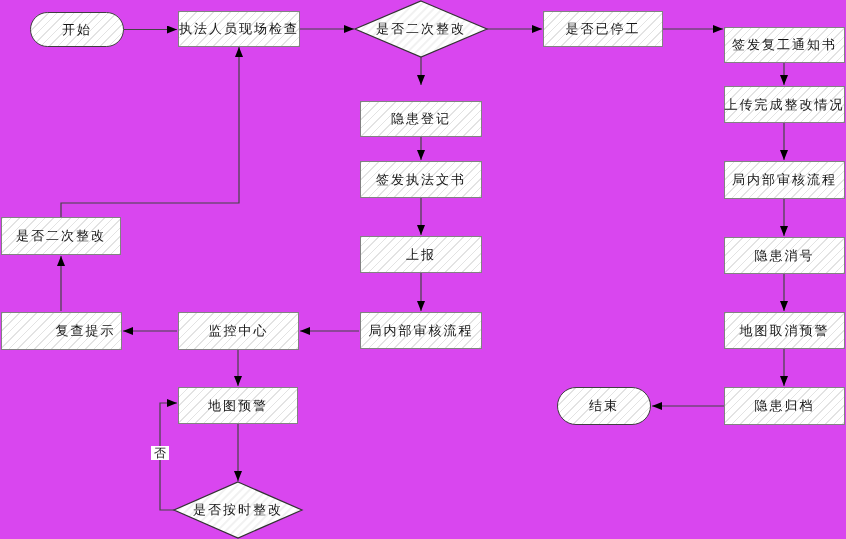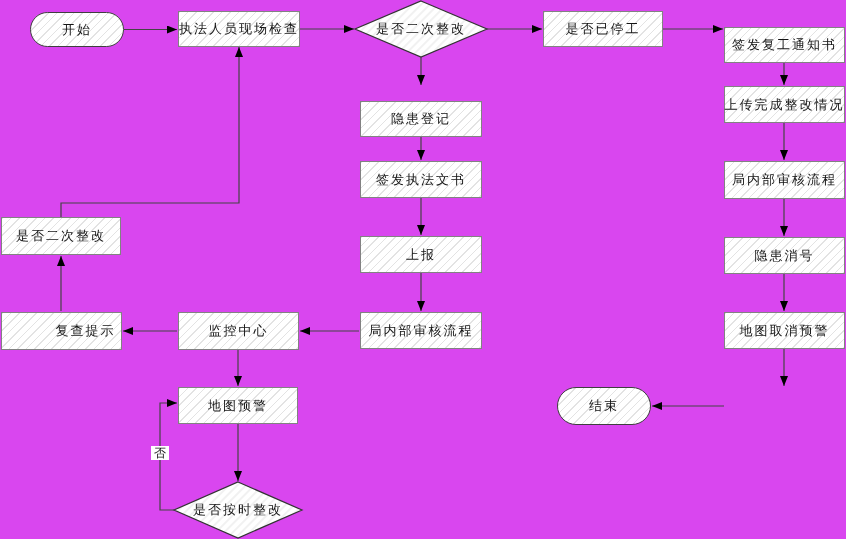--- a/index.html
+++ b/index.html
@@ -72,20 +72,21 @@
   <div class="node terminal" style="left:557px;top:387px;width:94px;height:38px;">结束</div>
 
   <div class="node" style="left:178px;top:11px;width:122px;height:36px;">执法人员现场检查</div>
   <div class="node" style="left:543px;top:11px;width:120px;height:36px;">是否已停工</div>
   <div class="node" style="left:724px;top:11px;width:121px;height:36px;margin-top:16px;">签发复工通知书</div>
 
   <div class="node" style="left:724px;top:86px;width:121px;height:37px;">上传完成整改情况</div>
   <div class="node" style="left:724px;top:161px;width:121px;height:38px;">局内部审核流程</div>
   <div class="node" style="left:724px;top:237px;width:121px;height:37px;">隐患消号</div>
   <div class="node" style="left:724px;top:312px;width:121px;height:37px;">地图取消预警</div>
+  <div class="node" style="left:724px;top:387px;width:121px;height:38px;">隐患归档</div>
 
   <div class="node" style="left:360px;top:86px;width:122px;height:36px;margin-top:15px;">隐患登记</div>
   <div class="node" style="left:360px;top:161px;width:122px;height:37px;">签发执法文书</div>
   <div class="node" style="left:360px;top:236px;width:122px;height:37px;">上报</div>
   <div class="node" style="left:360px;top:312px;width:122px;height:37px;">局内部审核流程</div>
 
   <div class="node" style="left:178px;top:312px;width:121px;height:38px;">监控中心</div>
   <div class="node" style="left:1px;top:312px;width:121px;height:38px;padding-left:48px;">复查提示</div>
   <div class="node" style="left:1px;top:217px;width:120px;height:38px;">是否二次整改</div>
   <div class="node" style="left:178px;top:387px;width:120px;height:37px;">地图预警</div>

